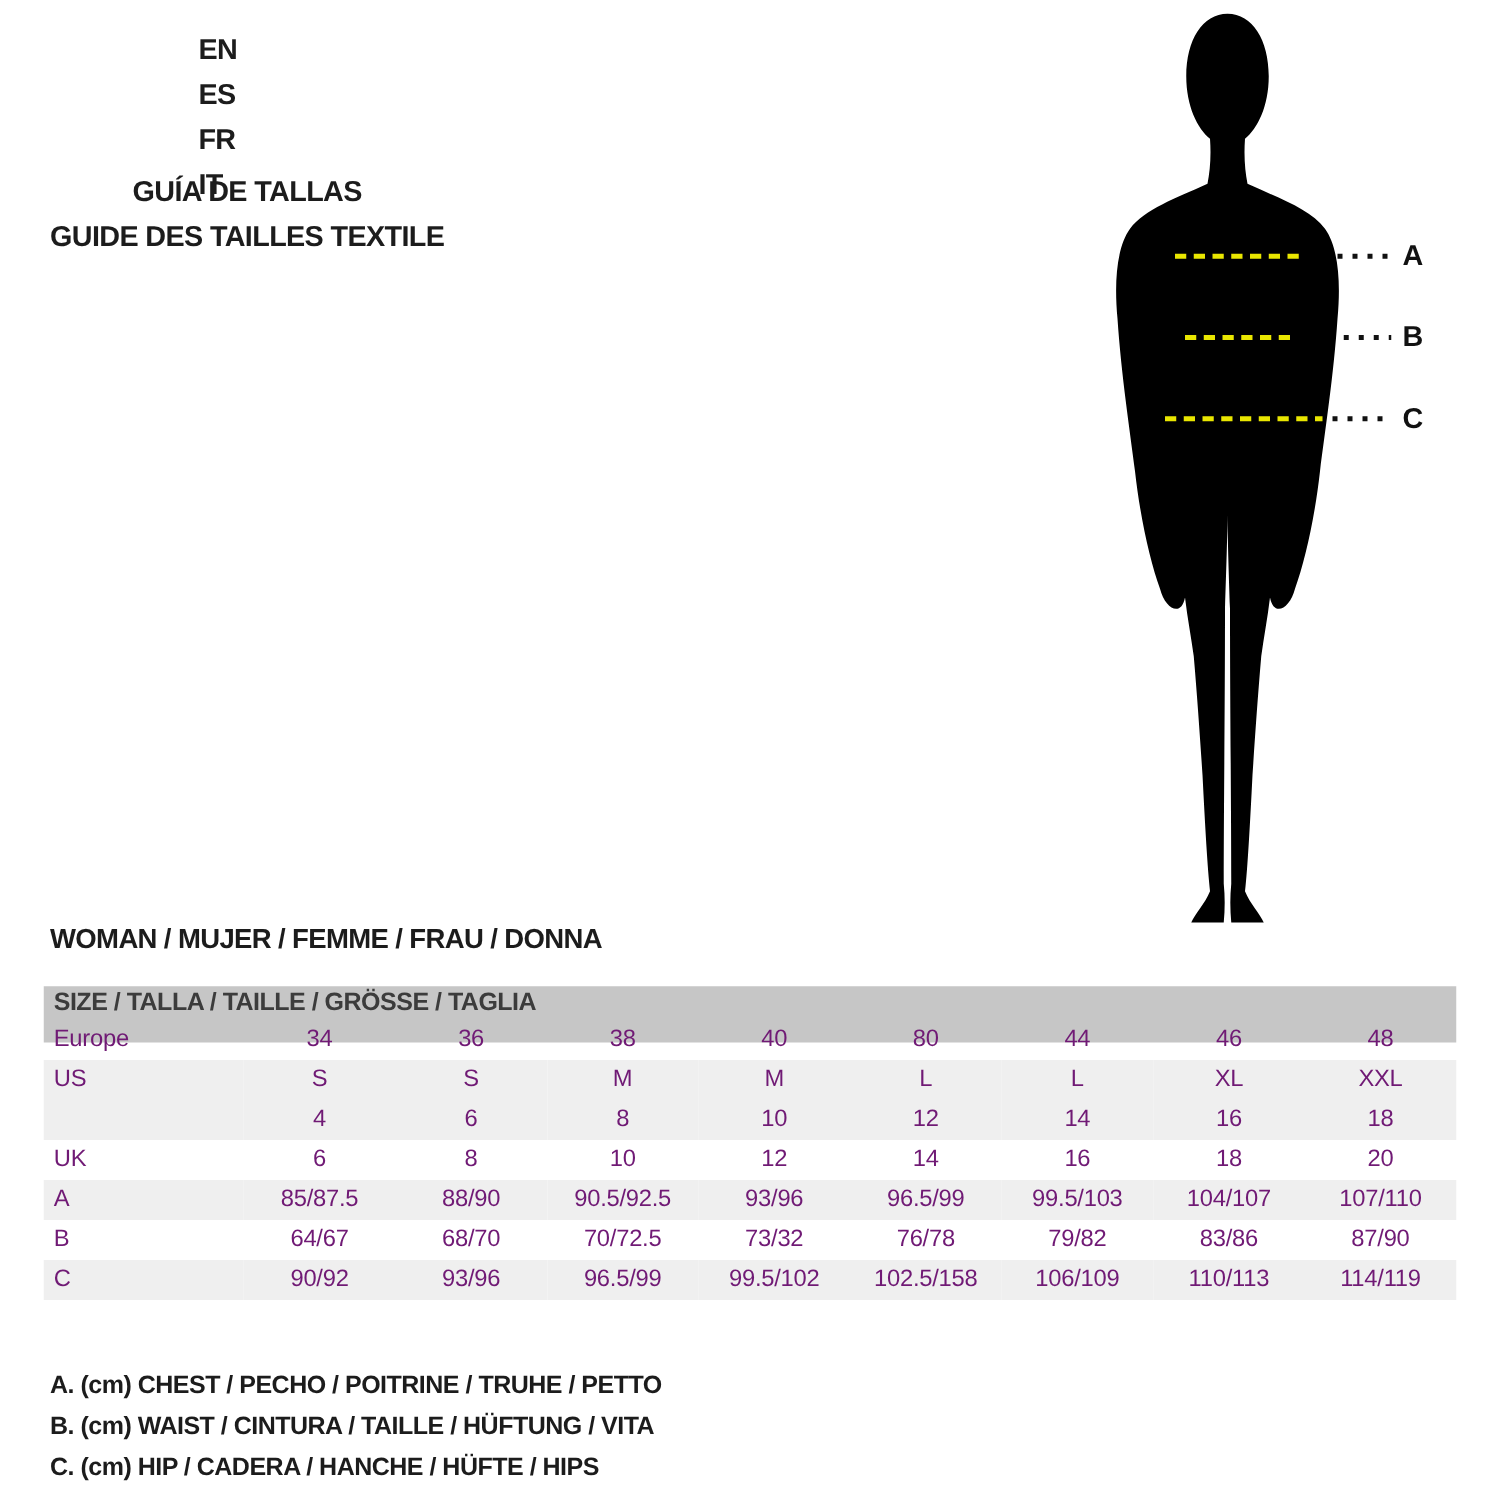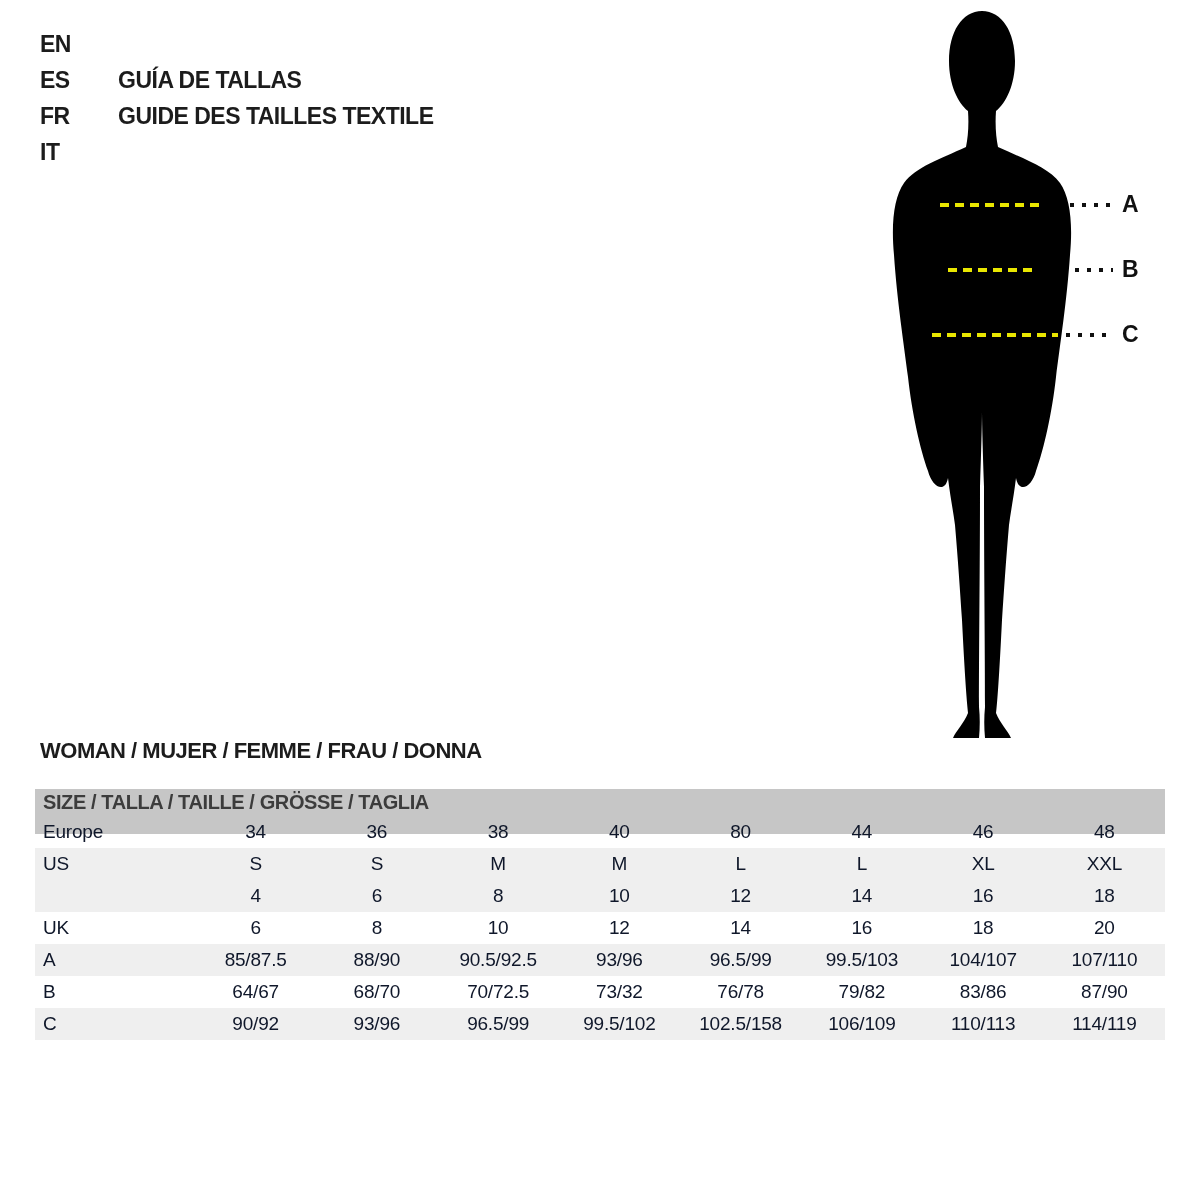--- a/index.html
+++ b/index.html
@@ -30,20 +30,21 @@
     top: 26px;
   }
   .lang-row {
     display: flex;
     height: 36px;
     align-items: center;
     font-weight: bold;
     font-size: 23px;
     letter-spacing: -0.5px;
     white-space: nowrap;
+    flex-direction: column;
   }
   .lang-code { width: 78px; flex: 0 0 78px; }
 
   
   .figure-wrap {
     position: absolute;
     left: 870px;
     top: 5px;
     width: 250px;
     height: 740px;
@@ -94,21 +95,21 @@
   }
   table.size-table {
     position: absolute;
     left: 35px;
     top: 816px;
     width: 1130px;
     border-collapse: collapse;
     table-layout: fixed;
     font-size: 19px;
     letter-spacing: -0.2px;
-    color: #0f172a;
+    color: #701a75;
   }
   table.size-table td {
     height: 32px;
     text-align: center;
     vertical-align: middle;
     padding: 0;
   }
   table.size-table td.row-label {
     text-align: left;
     padding-left: 8px;
@@ -289,14 +290,19 @@
           <td>96.5/99</td>
           <td>99.5/102</td>
           <td>102.5/158</td>
           <td>106/109</td>
           <td>110/113</td>
           <td>114/119</td>
         </tr>
       </tbody>
   </table>
 
+  <div class="legend">
+    <div class="legend-item">A. (cm) CHEST / PECHO / POITRINE / TRUHE / PETTO</div>
+    <div class="legend-item">B. (cm) WAIST / CINTURA / TAILLE / HÜFTUNG / VITA</div>
+    <div class="legend-item">C. (cm) HIP / CADERA / HANCHE / HÜFTE / HIPS</div>
+  </div>
 
 </div>
 
 </body></html>

